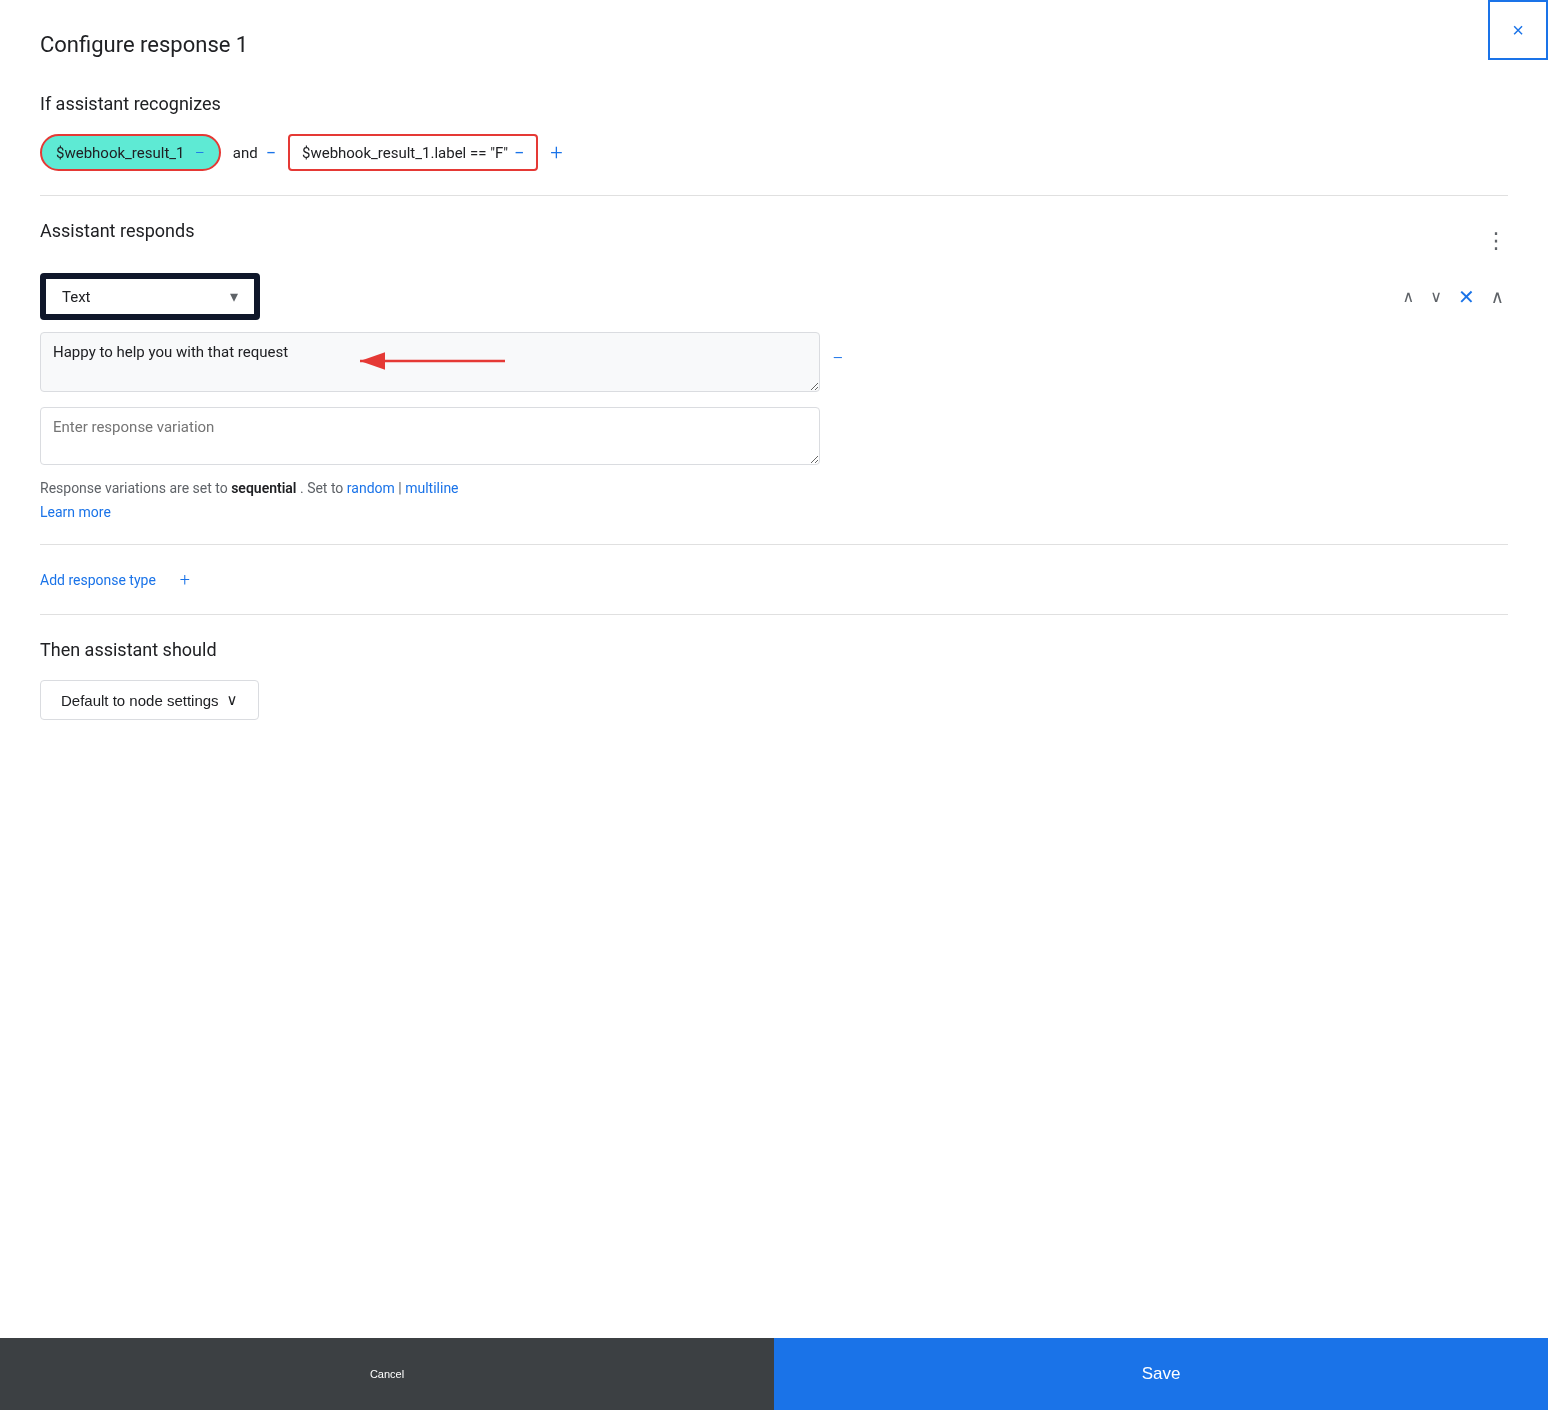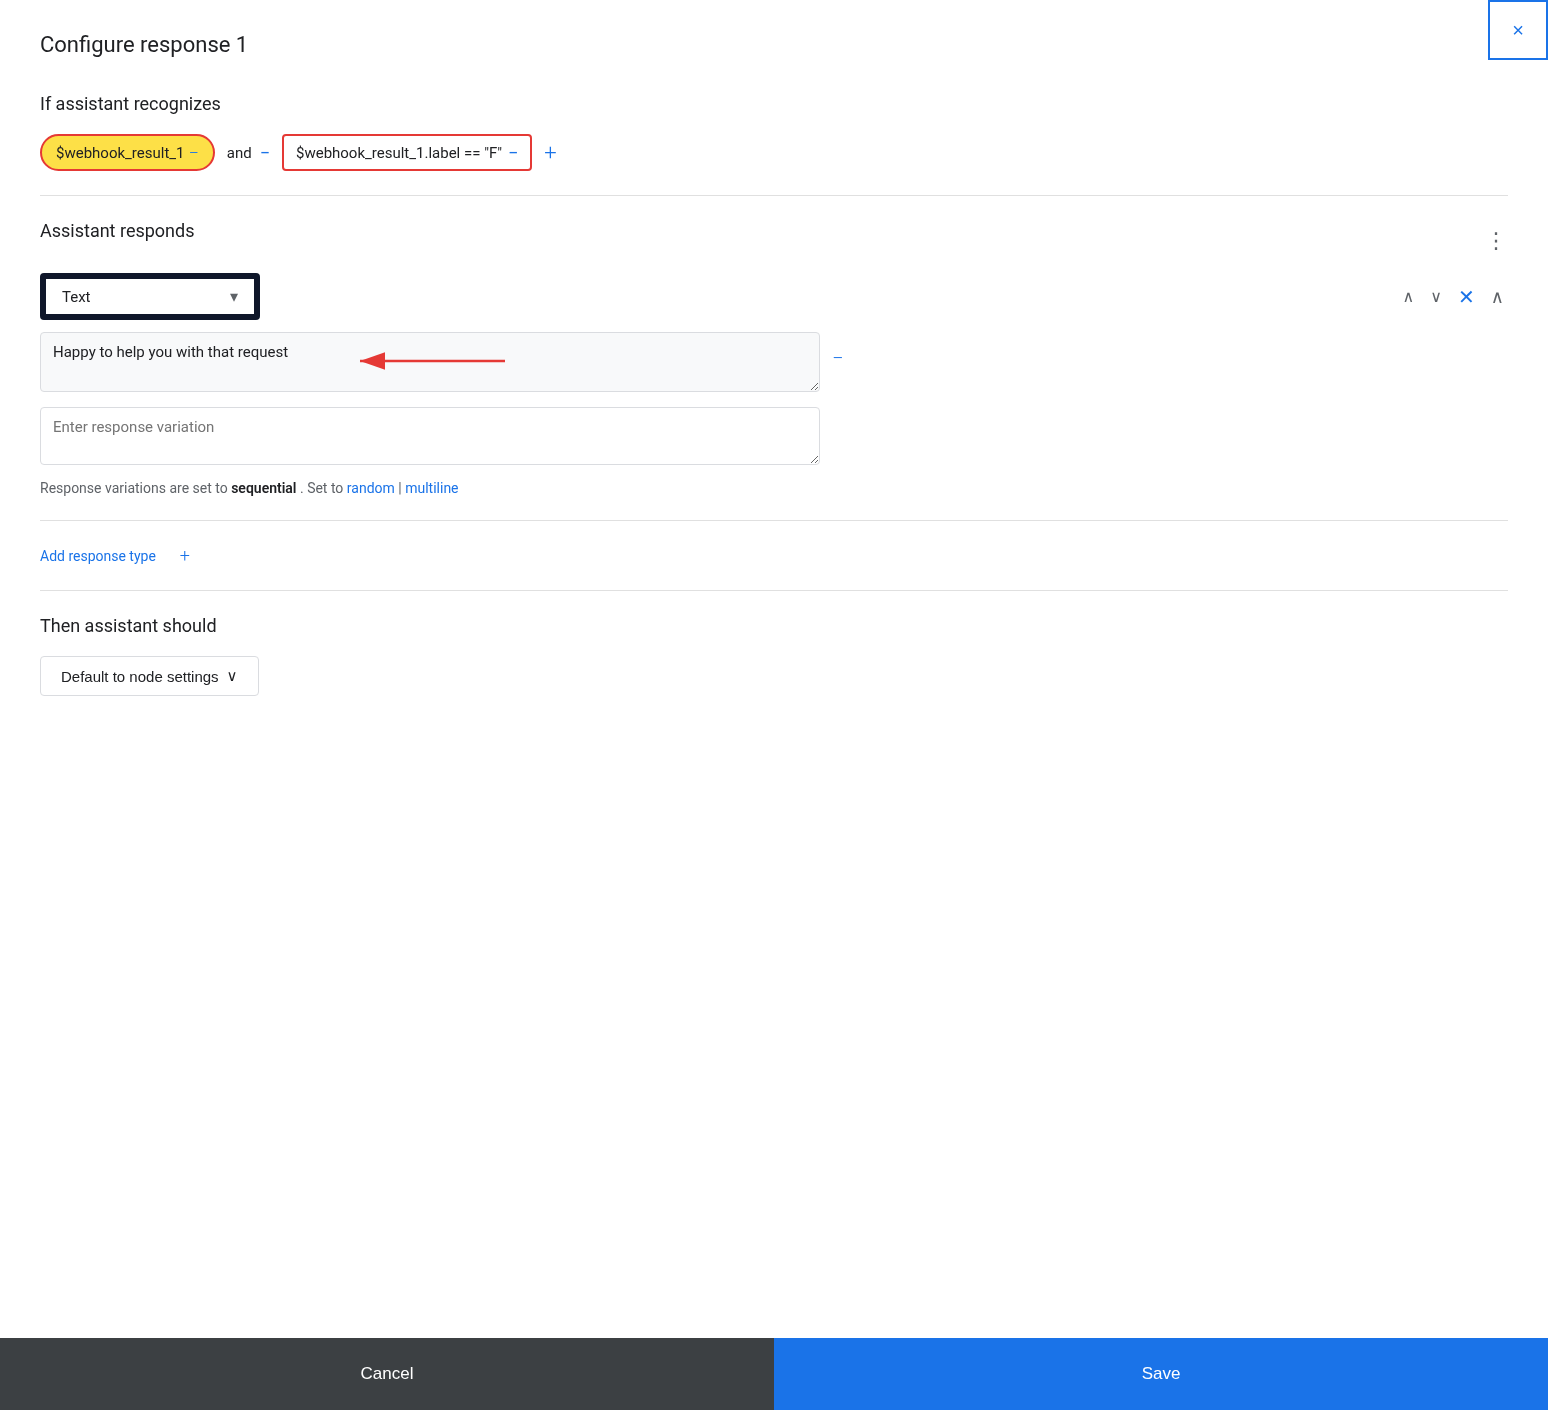--- a/index.html
+++ b/index.html
@@ -50,25 +50,26 @@
     .condition-row {
       display: flex;
       align-items: center;
       gap: 12px;
       margin-bottom: 8px;
       flex-wrap: wrap;
     }
     .condition-chip {
       display: flex;
       align-items: center;
+      gap: 6px;
       border: 2px solid #e53935;
       border-radius: 20px;
       padding: 6px 14px;
       font-size: 15px;
-      background: #fde047;
+      background: #5eead4;
       text-align: center;
     }
     .condition-chip .minus-btn {
       color: #1a73e8;
       cursor: pointer;
       font-size: 18px;
       font-weight: 300;
       margin-left: 4px;
     }
     .condition-box {
@@ -282,21 +283,21 @@
       height: 72px;
       display: flex;
       align-items: center;
     }
     .cancel-btn {
       flex: 1;
       height: 100%;
       background: #3c4043;
       color: #fff;
       border: none;
-      font-size: 17px;
+      font-size: 11px;
       cursor: pointer;
       display: flex;
       align-items: center;
       justify-content: center;
       max-width: 774px;
     }
     .save-btn {
       flex: 1;
       height: 100%;
       background: #1a73e8;
@@ -393,20 +394,21 @@
 
       <div class="variation-info">
         <span>Response variations are set to </span>
         <strong>sequential</strong>
         <span>. Set to </span>
         <a>random</a>
         <span> | </span>
         <a>multiline</a>
       </div>
 
+      <a class="learn-more-link">Learn more</a>
     </div>
   </section>
 
   <hr class="divider">
 
   <div class="add-response-row">
     <span>Add response type</span>
     <span class="plus">+</span>
   </div>
 

